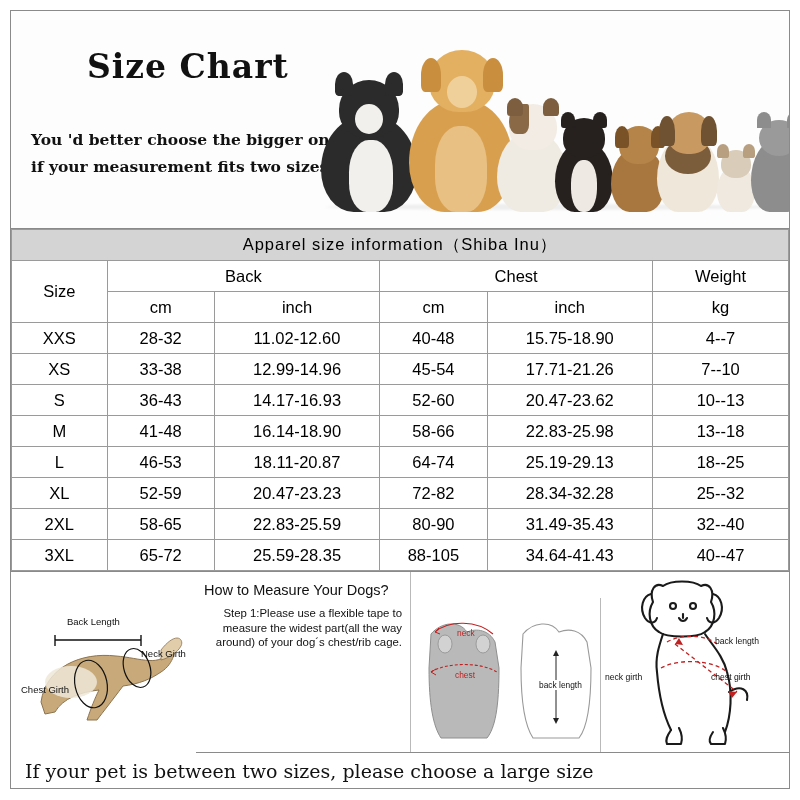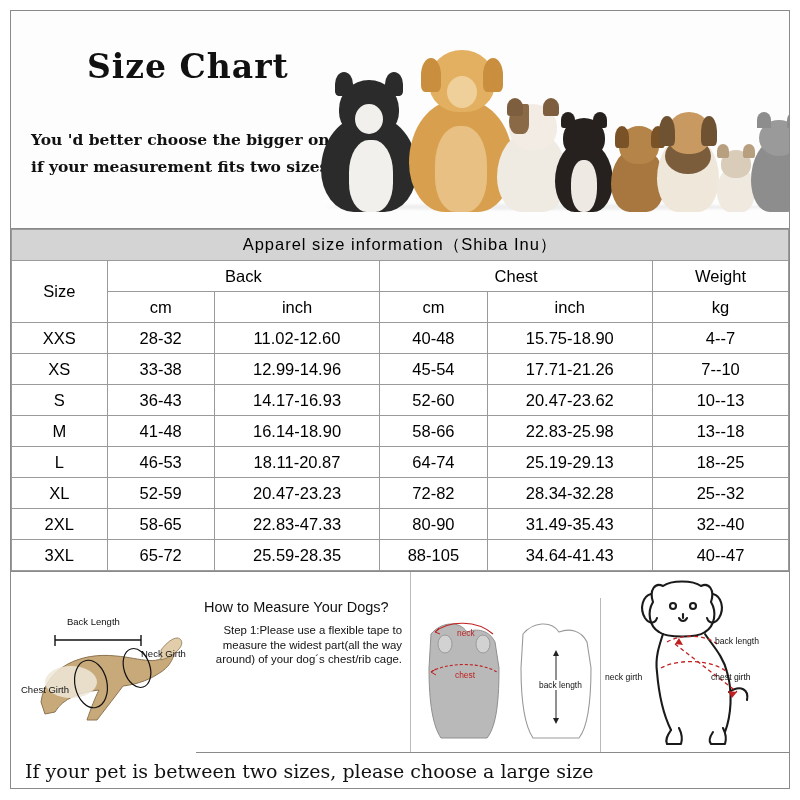--- a/index.html
+++ b/index.html
@@ -132,21 +132,21 @@
     position: relative;
     border-right: 1px solid #b9b9b9;
   }
   .m1 { width: 185px; }
   .m2 { width: 215px; padding: 10px 8px 0 8px; }
   .m3 { width: 190px; margin-top: 26px; }
   .m4 { flex: 1; border-right: none; }
   .howto {
     font-size: 14.5px;
     color: #111;
-    margin: 17px 0 8px 0;
+    margin: 0 0 8px 0;
     font-weight: normal;
   }
   .stepline {
     font-size: 11.4px;
     color: #111;
     line-height: 14.6px;
     margin-bottom: 9px;
     text-align: right;
   }
   .lbl {
@@ -331,21 +331,21 @@
           <td class="sizecell">XL</td>
           <td>52-59</td>
           <td>20.47-23.23</td>
           <td>72-82</td>
           <td>28.34-32.28</td>
           <td>25--32</td>
         </tr>
         <tr>
           <td class="sizecell">2XL</td>
           <td>58-65</td>
-          <td>22.83-47.33</td>
+          <td>22.83-25.59</td>
           <td>80-90</td>
           <td>31.49-35.43</td>
           <td>32--40</td>
         </tr>
         <tr>
           <td class="sizecell">3XL</td>
           <td>65-72</td>
           <td>25.59-28.35</td>
           <td>88-105</td>
           <td>34.64-41.43</td>

